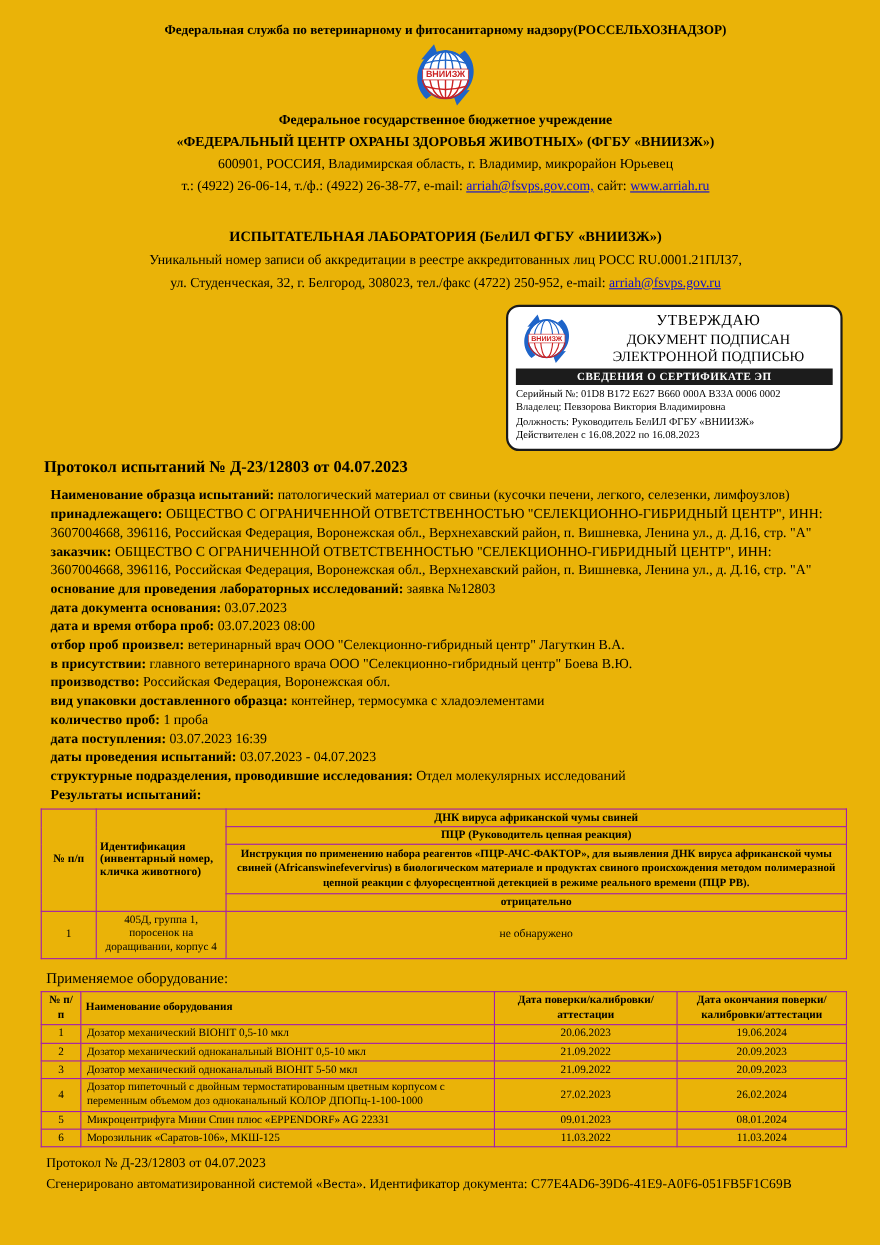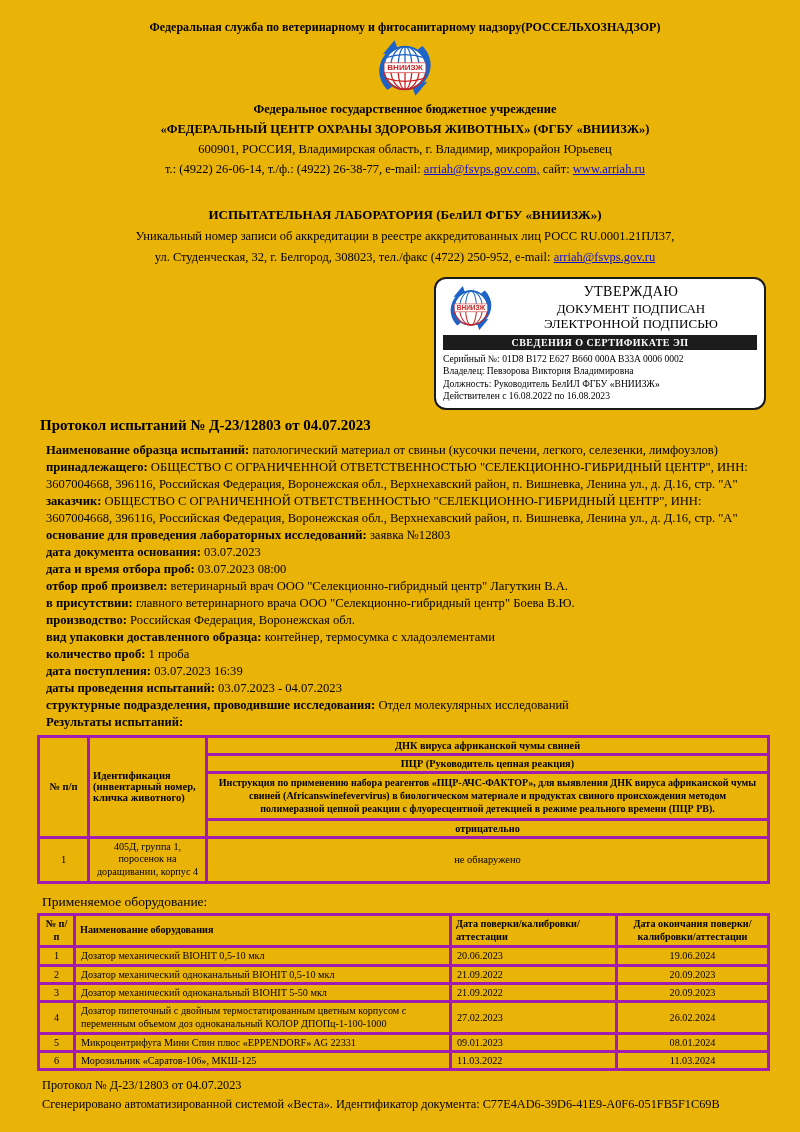--- a/index.html
+++ b/index.html
@@ -12,53 +12,53 @@
   .center { text-align:center; }
   .agency-line { font-weight:bold; font-size:12px; }
   .logo-wrap { display:flex; justify-content:center; margin:4px 0 2px 0; }
   .inst-type, .inst-name { font-weight:bold; font-size:12.5px; margin-top:5px; }
   .inst-addr, .inst-contacts { font-size:12.5px; margin-top:5px; }
   a.doc-link { color:#0b0bd6; text-decoration:underline; }
   .lab-name { font-weight:bold; font-size:13px; margin-top:30px; }
   .lab-line { font-size:12.5px; margin-top:6px; }
   .stamp-wrap { position:relative; height:150px; }
   .stamp {
-    position:absolute; right:4px; top:12px; width:332px;
+    position:absolute; right:4px; top:12px; width:306px;
     border:2px solid #1a1a1a; border-radius:12px; background:#fff;
     padding:5px 7px 5px 7px;
   }
   .stamp-top { display:flex; align-items:center; gap:6px; }
   .stamp-titles { flex:1; text-align:center; }
   .stamp-approve { font-size:14px; letter-spacing:0.5px; }
   .stamp-signed { font-size:13px; line-height:1.15; margin-top:2px; }
   .stamp-bar {
     background:#1c1c1c; color:#fff; text-align:center; font-size:10px;
     font-weight:bold; padding:2px 0; margin:3px 0 3px 0; letter-spacing:0.5px;
   }
   .stamp-details { font-size:9.6px; line-height:1.3; }
   .doc-title { font-weight:bold; font-size:15px; text-align:left; margin:2px 0 8px 0; }
   .fields { font-size:12.6px; line-height:17px; margin-left:6px; }
   .fields p { margin:0; }
   .fields b { font-weight:bold; }
   table { border-collapse:collapse; margin-left:-3px; width:733px; }
-  td, th { border:3px solid #a21caf; vertical-align:middle; }
+  td, th { border:1px solid #a21caf; vertical-align:middle; }
   .results-table { margin-top:4px; }
   .results-table .num-col { width:50px; text-align:center; font-weight:bold; font-size:10.5px; }
   .results-table .id-col { width:118px; text-align:left; font-weight:bold; font-size:10.5px; padding:2px 3px; }
   .results-table .hdr-cell { text-align:center; font-weight:bold; font-size:10.3px; padding:2px 6px; }
   .results-table .instr-cell { text-align:center; font-weight:bold; font-size:10px; line-height:1.32; padding:2px 8px; }
   .results-table .data-num { text-align:center; font-size:10.5px; height:30px; }
   .results-table .data-id { text-align:center; font-size:10.2px; padding:2px 4px; line-height:1.25; }
   .results-table .data-res { text-align:center; font-size:10.5px; }
   .equip-label { font-size:13.5px; margin:10px 0 3px 2px; }
   .equip-table th { font-weight:bold; font-size:10.2px; text-align:center; padding:2px 4px; line-height:1.25; }
   .equip-table td { font-size:10.2px; padding:1px 5px; line-height:1.3; }
   .equip-table .c-num { width:36px; text-align:center; }
   .equip-table .c-name { width:376px; text-align:left; }
-  .equip-table .c-date1 { width:166px; text-align:left; }
+  .equip-table .c-date1 { width:166px; text-align:center; }
   .equip-table .c-date2 { text-align:center; }
   .footer { font-size:12.3px; line-height:1.5; margin-top:5px; margin-left:2px; }
 </style>
 </head>
 <body>
 
 <div class="page">
 
   <div class="center agency-line">Федеральная служба по ветеринарному и фитосанитарному надзору(РОССЕЛЬХОЗНАДЗОР)</div>
 

